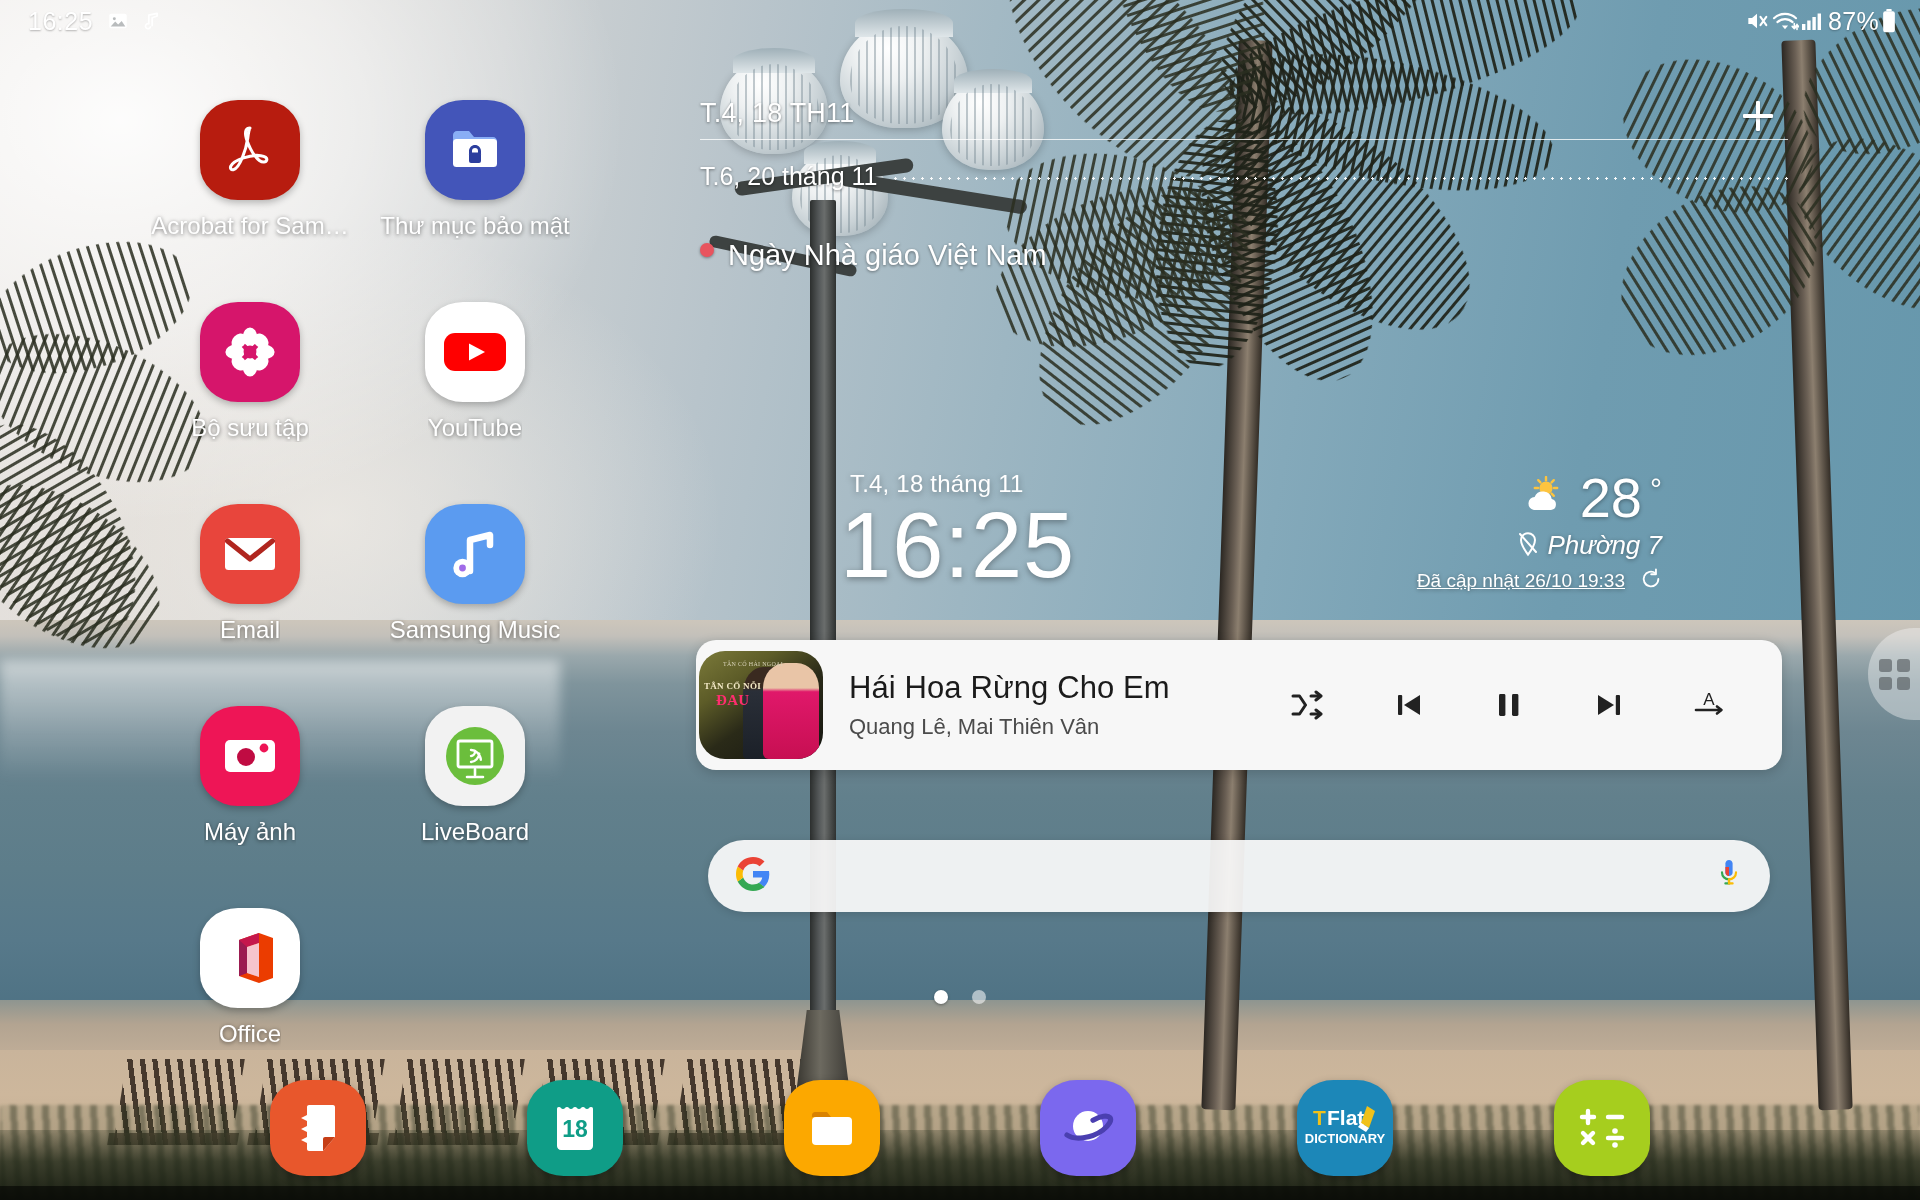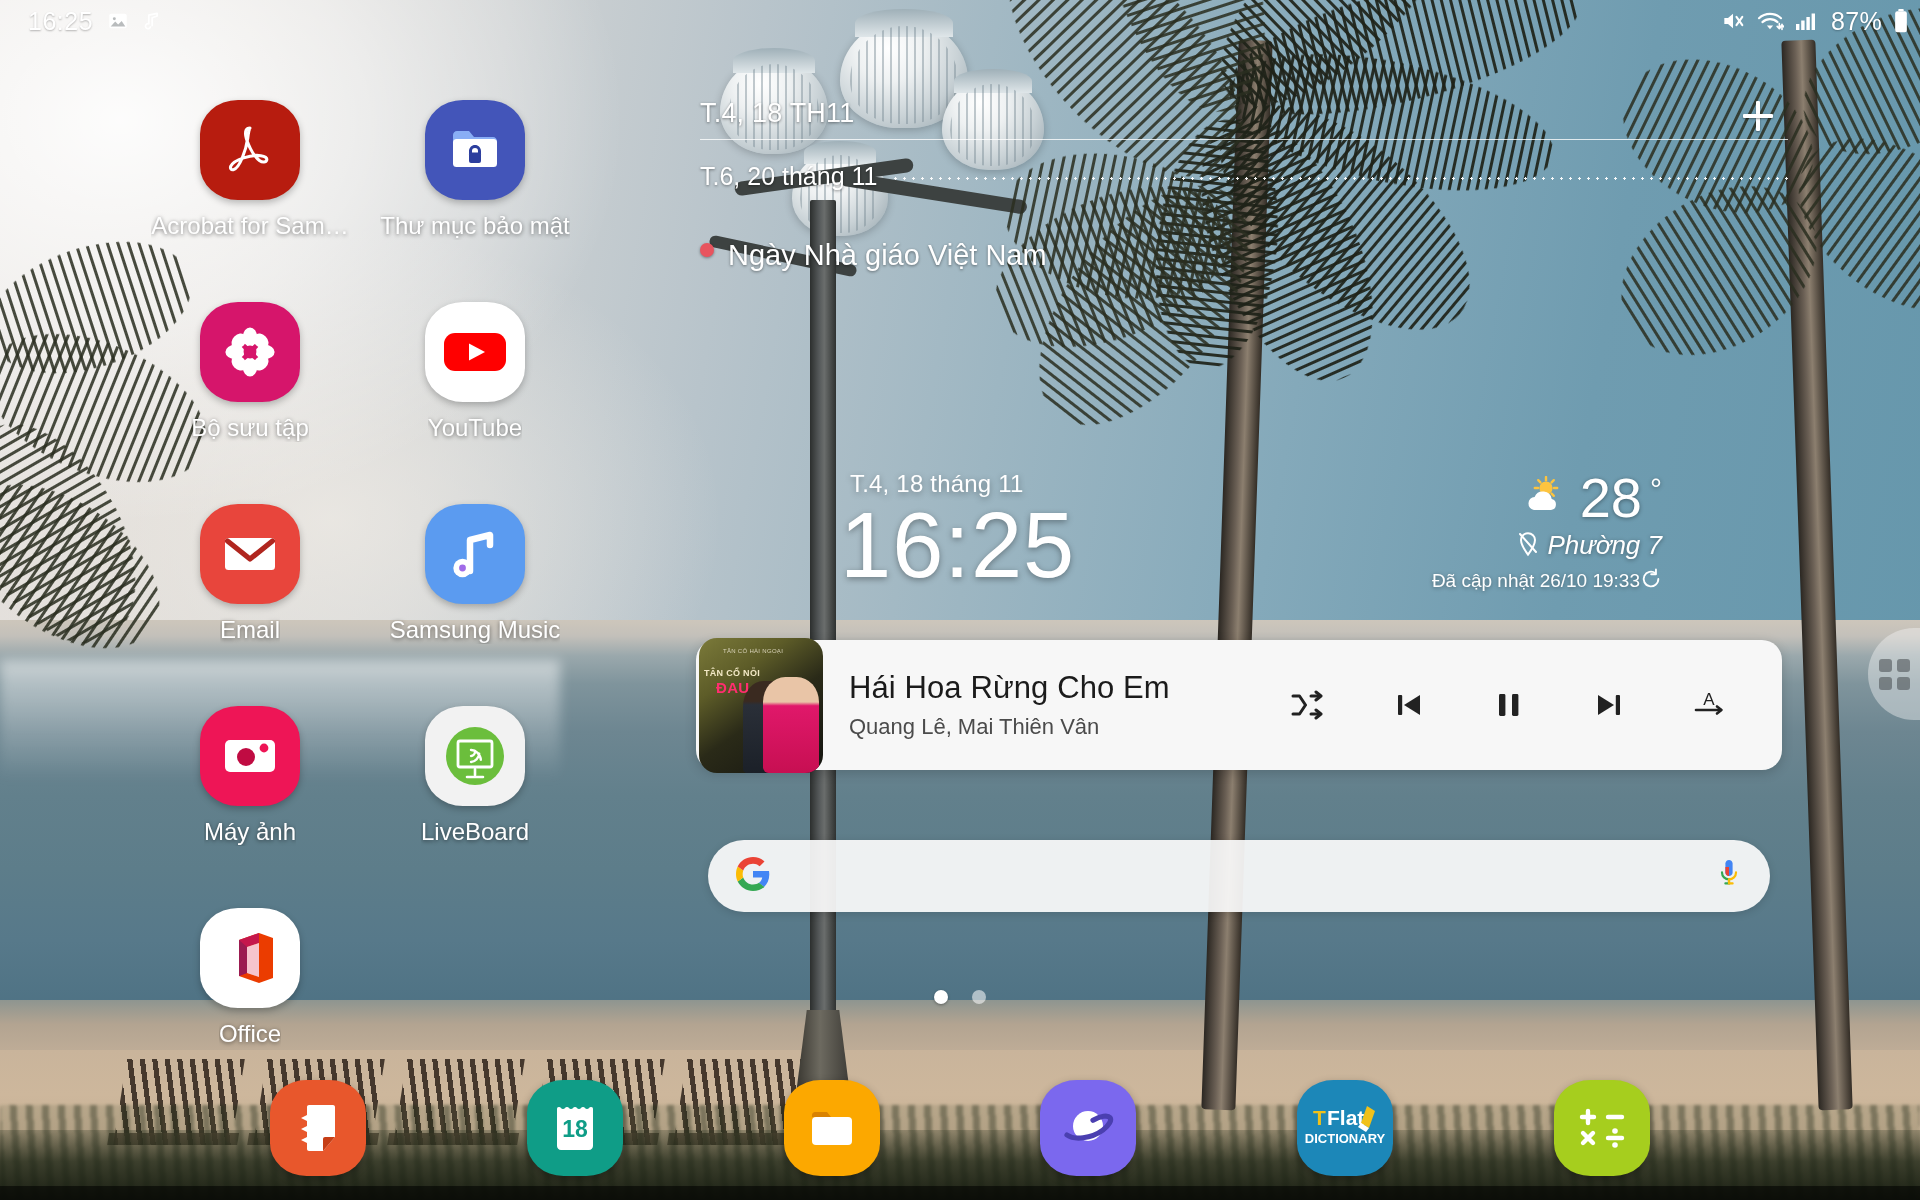--- a/index.html
+++ b/index.html
@@ -140,21 +140,21 @@
 
   
   #statusbar {
     position: absolute; top: 0; left: 0; width: 1920px; height: 42px;
     display: flex; align-items: center;
     color: #fff; font-size: 23px;
     z-index: 40;
     text-shadow: 0 1px 2px rgba(0,0,0,.28);
   }
   #sb-left { display:flex; align-items:center; gap: 14px; padding-left: 28px; }
-  #sb-right { margin-left:auto; display:flex; align-items:center; gap: 10px; padding-right: 10px; }
+  #sb-right { margin-left:auto; display:flex; align-items:center; gap: 1px; padding-right: 22px; }
   .sb-clock { font-size: 25px; letter-spacing:.5px; }
   .sb-ico { display:inline-flex; align-items:center; }
   .sb-pct { font-size: 25px; margin-left: 3px; letter-spacing:.3px; }
 
   
   #calendar-widget {
     position: absolute; left: 700px; top: 98px; width: 1088px; height: 220px;
     z-index: 20;
     color: #fff;
     text-shadow: 0 1px 3px rgba(0,0,0,.45);
@@ -200,21 +200,21 @@
   
   #weather-widget {
     position: absolute; right: 258px; top: 470px; z-index: 20;
     color: #fff; text-align: right; text-shadow: 0 1px 4px rgba(0,0,0,.4);
   }
   #wx-top { display:flex; align-items:flex-start; justify-content:flex-end; gap: 8px; }
   #wx-temp { font-size: 56px; font-weight: 300; line-height: 1; }
   #wx-deg { font-size: 30px; font-weight: 300; margin-top: 2px; }
   #wx-loc-row { display:flex; align-items:center; justify-content:flex-end; gap: 8px; margin-top: 4px; font-style: italic; }
   #wx-loc { font-size: 26px; }
-  #wx-updated-row { display:flex; align-items:center; justify-content:flex-end; gap: 0; margin-top: 7px; }
+  #wx-updated-row { display:flex; align-items:center; justify-content:flex-end; gap: 15px; margin-top: 7px; text-decoration: underline; }
   #wx-updated { font-size: 19px; }
 
   
   #app-grid {
     position: absolute; left: 150px; top: 100px;
     width: 450px; z-index: 20;
     display: grid;
     grid-template-columns: repeat(2, 1fr);
     row-gap: 62px;
   }
@@ -241,24 +241,25 @@
   #music-widget {
     position: absolute; left: 696px; top: 640px;
     width: 1086px; height: 130px;
     background: #f7f7f7;
     border-radius: 20px;
     z-index: 25;
     display: flex; align-items: center;
     box-shadow: 0 3px 12px rgba(0,0,0,.18);
   }
   #album-art {
-    width: 124px; height: 135px; margin: 3px 0 3px 3px;
-    border-radius: 18px; flex: none;
+    width: 124px; height: 108px; margin: 3px 0 3px 3px;
+    border-radius: 26px; flex: none;
     position: relative; overflow: hidden;
     background: linear-gradient(145deg,#7b7a3a 0%, #5d5c28 28%, #2a2a18 55%, #141410 100%);
+    font-family: Liberation Serif, serif;
   }
   #aa-lady {
     position:absolute; right: 4px; bottom: 0; width: 56px; height: 96px;
     background: linear-gradient(180deg,#e9c5a7 0%,#e9c5a7 26%,#e0186a 30%,#c70f52 100%);
     border-radius: 40% 40% 10% 10% / 26% 26% 6% 6%;
   }
   #aa-man {
     position:absolute; left: 44px; bottom: 0; width: 48px; height: 92px;
     background: linear-gradient(180deg,#3a2a20 0%,#3a2a20 22%,#2a2f38 26%,#1b2028 100%);
     border-radius: 42% 42% 8% 8% / 28% 28% 5% 5%;

